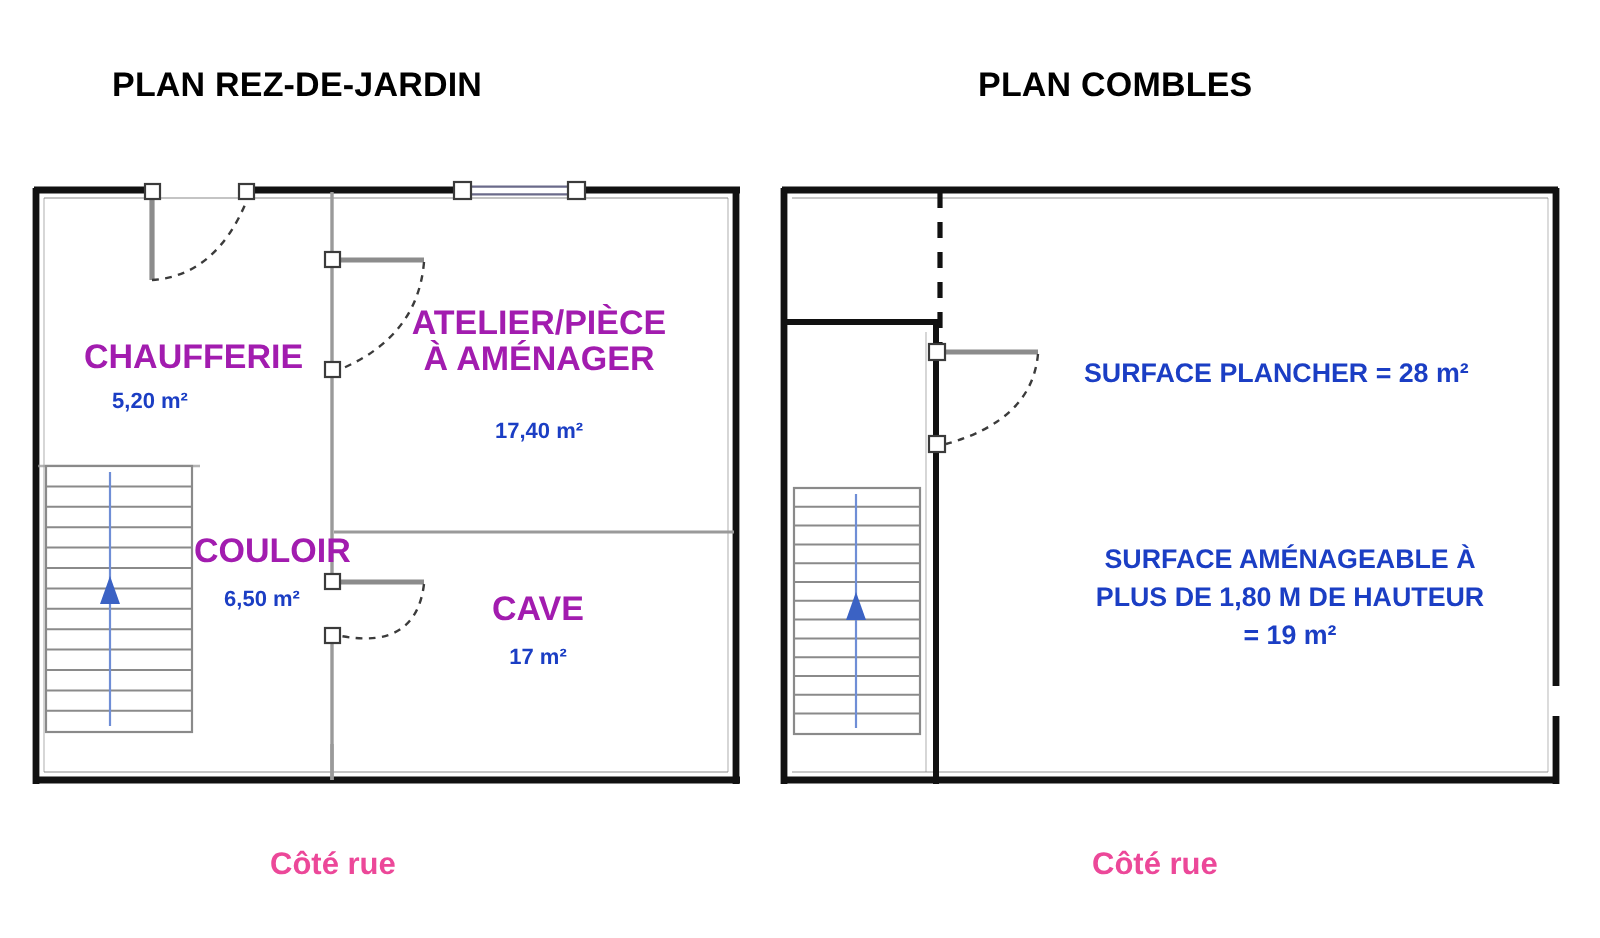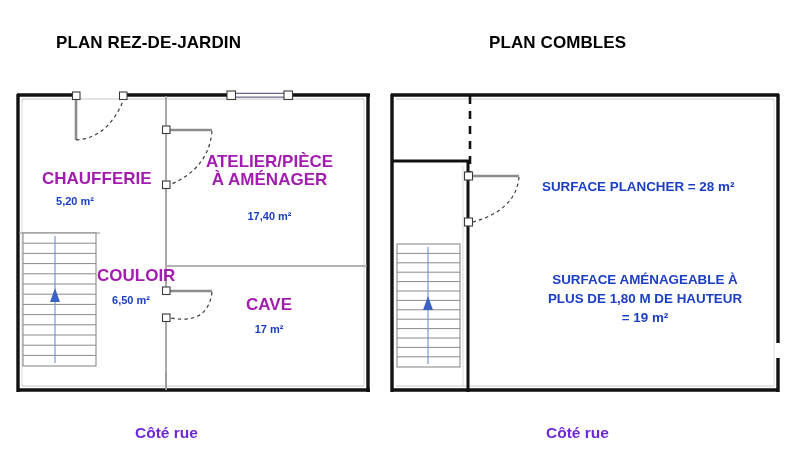--- a/index.html
+++ b/index.html
@@ -28,21 +28,21 @@
     letter-spacing: 0.1px;
     white-space: nowrap;
   }
   #title-left  { left: 56px;  top: 33px; }
   #title-right { left: 489px; top: 33px; }
 
   .cote-rue {
     position: absolute;
     font-weight: bold;
     font-size: 15.5px;
-    color: #6d28d9;
+    color: #ec4899;
     white-space: nowrap;
   }
   #cote-left  { left: 135px; top: 424px; }
   #cote-right { left: 546px; top: 424px; }
 
   .svg-plan {
     position: absolute;
     left: 0;
     top: 0;
   }

